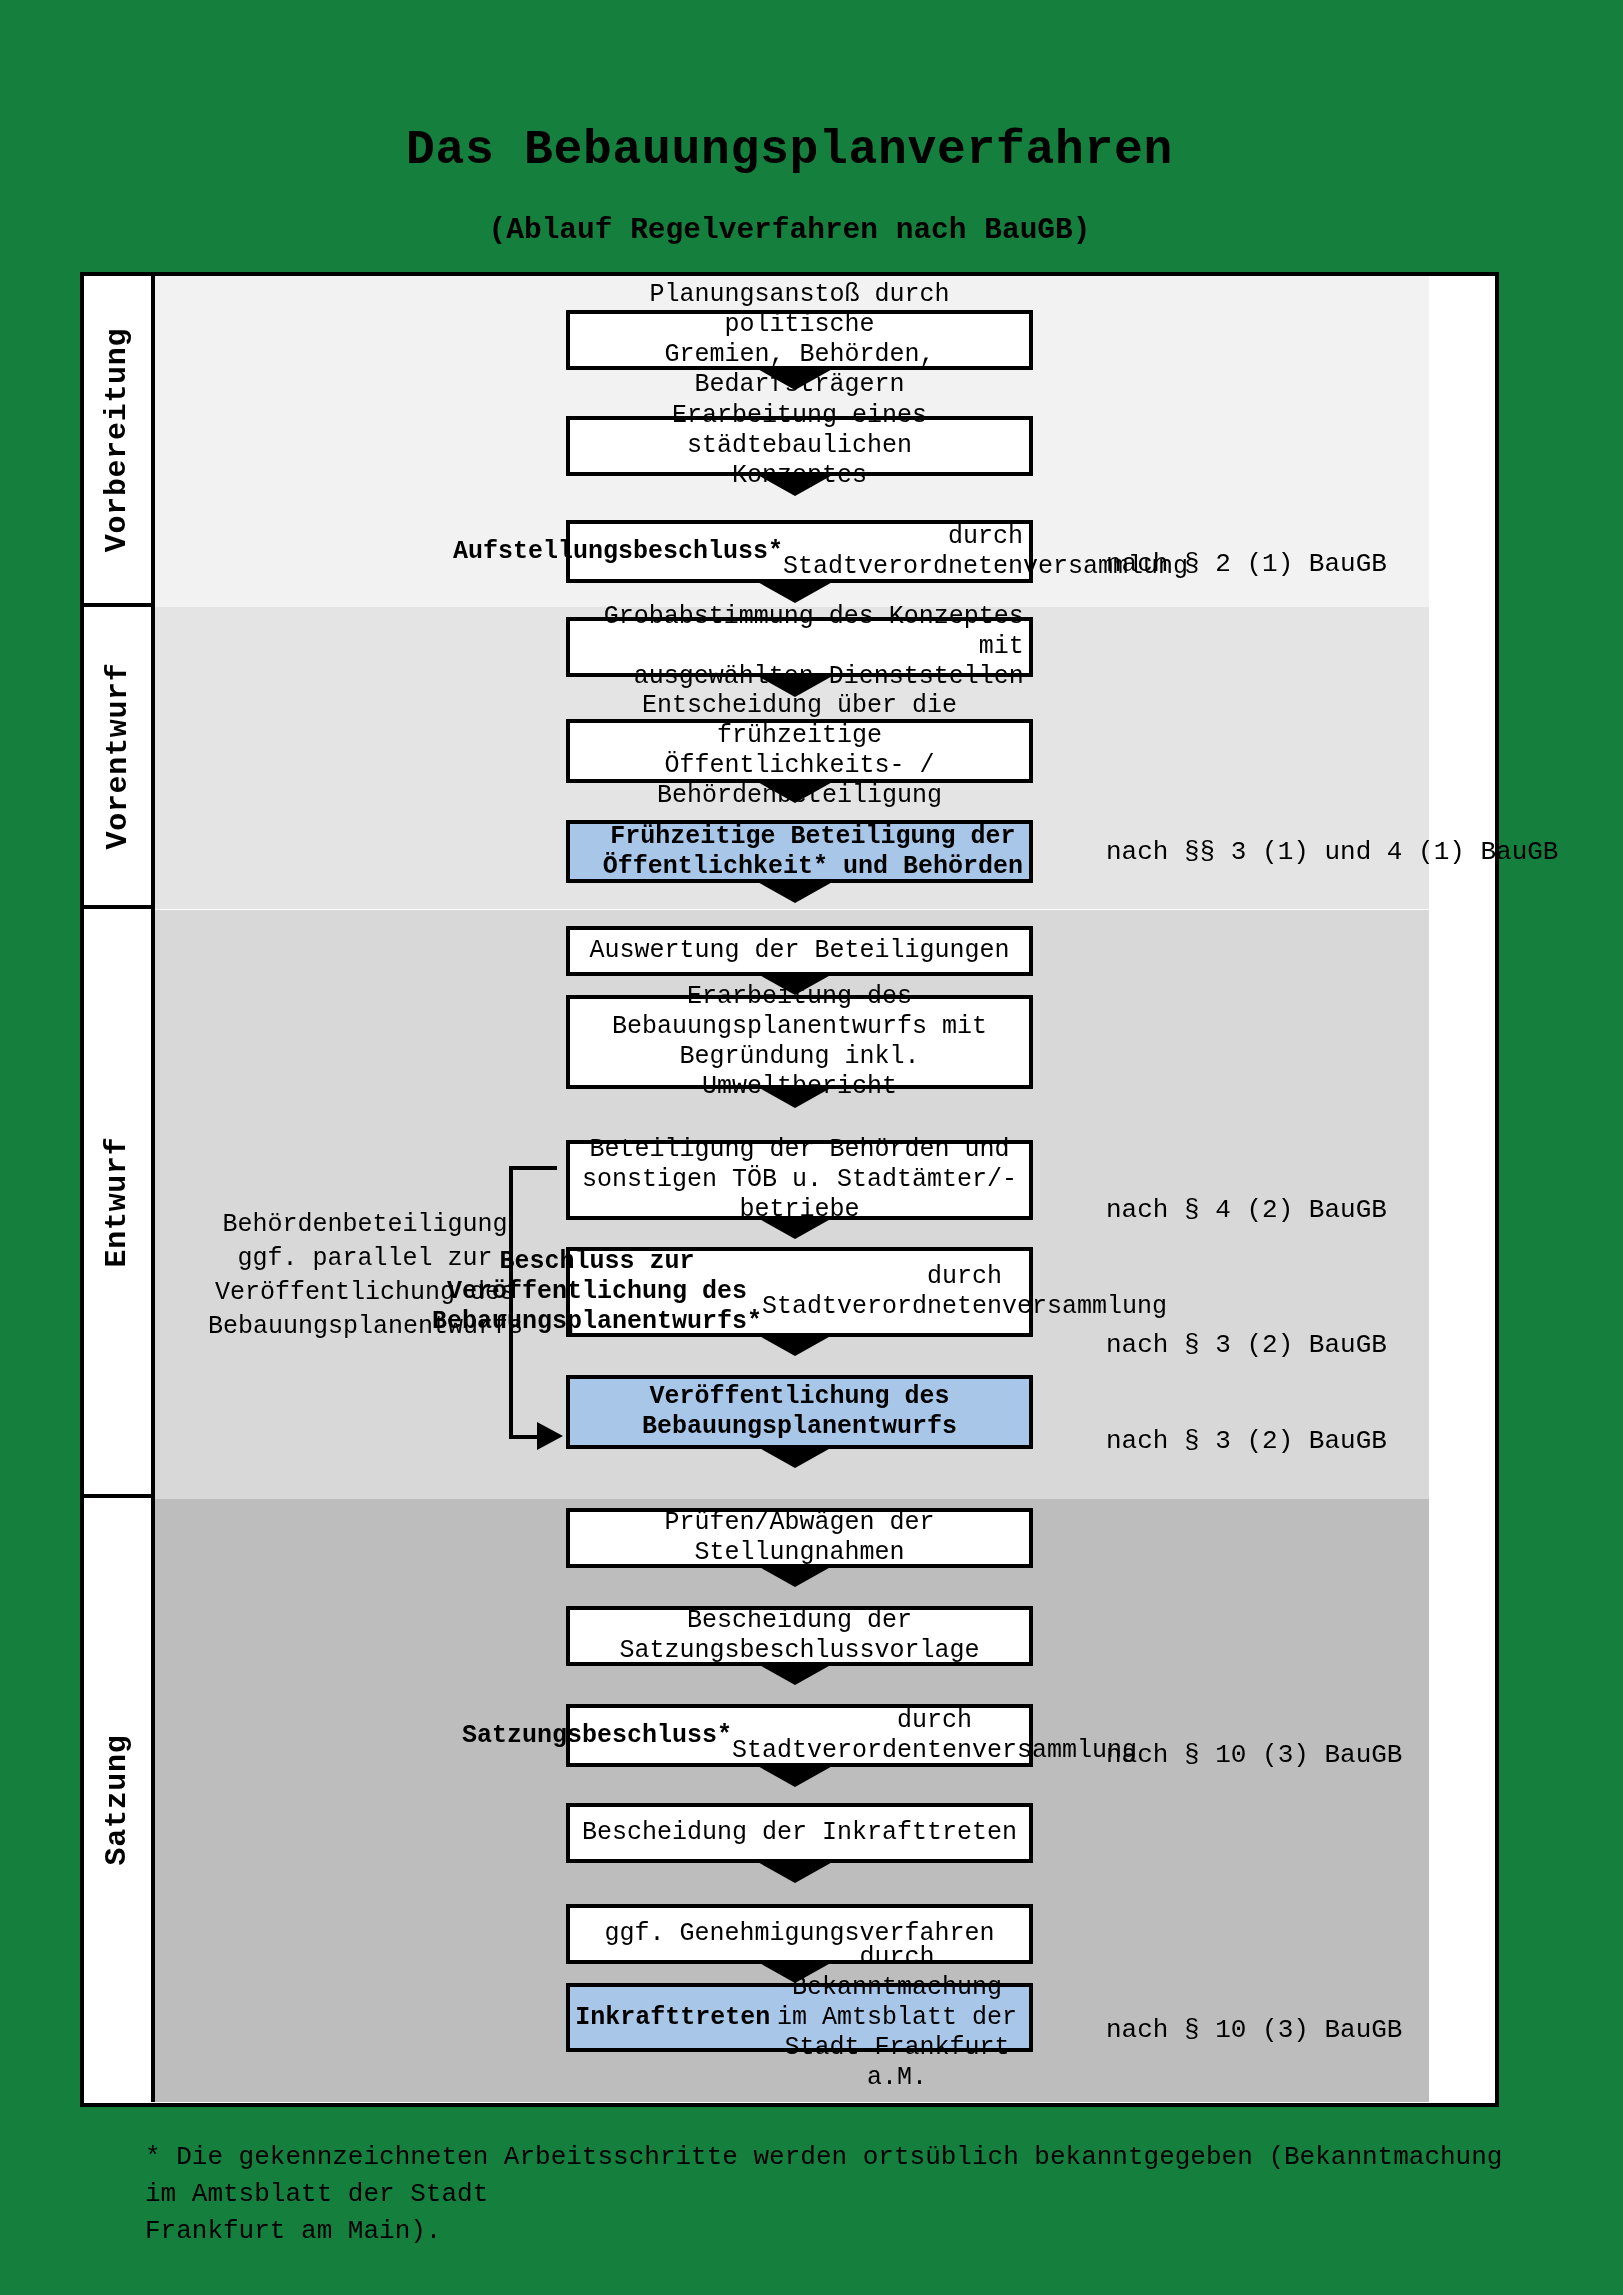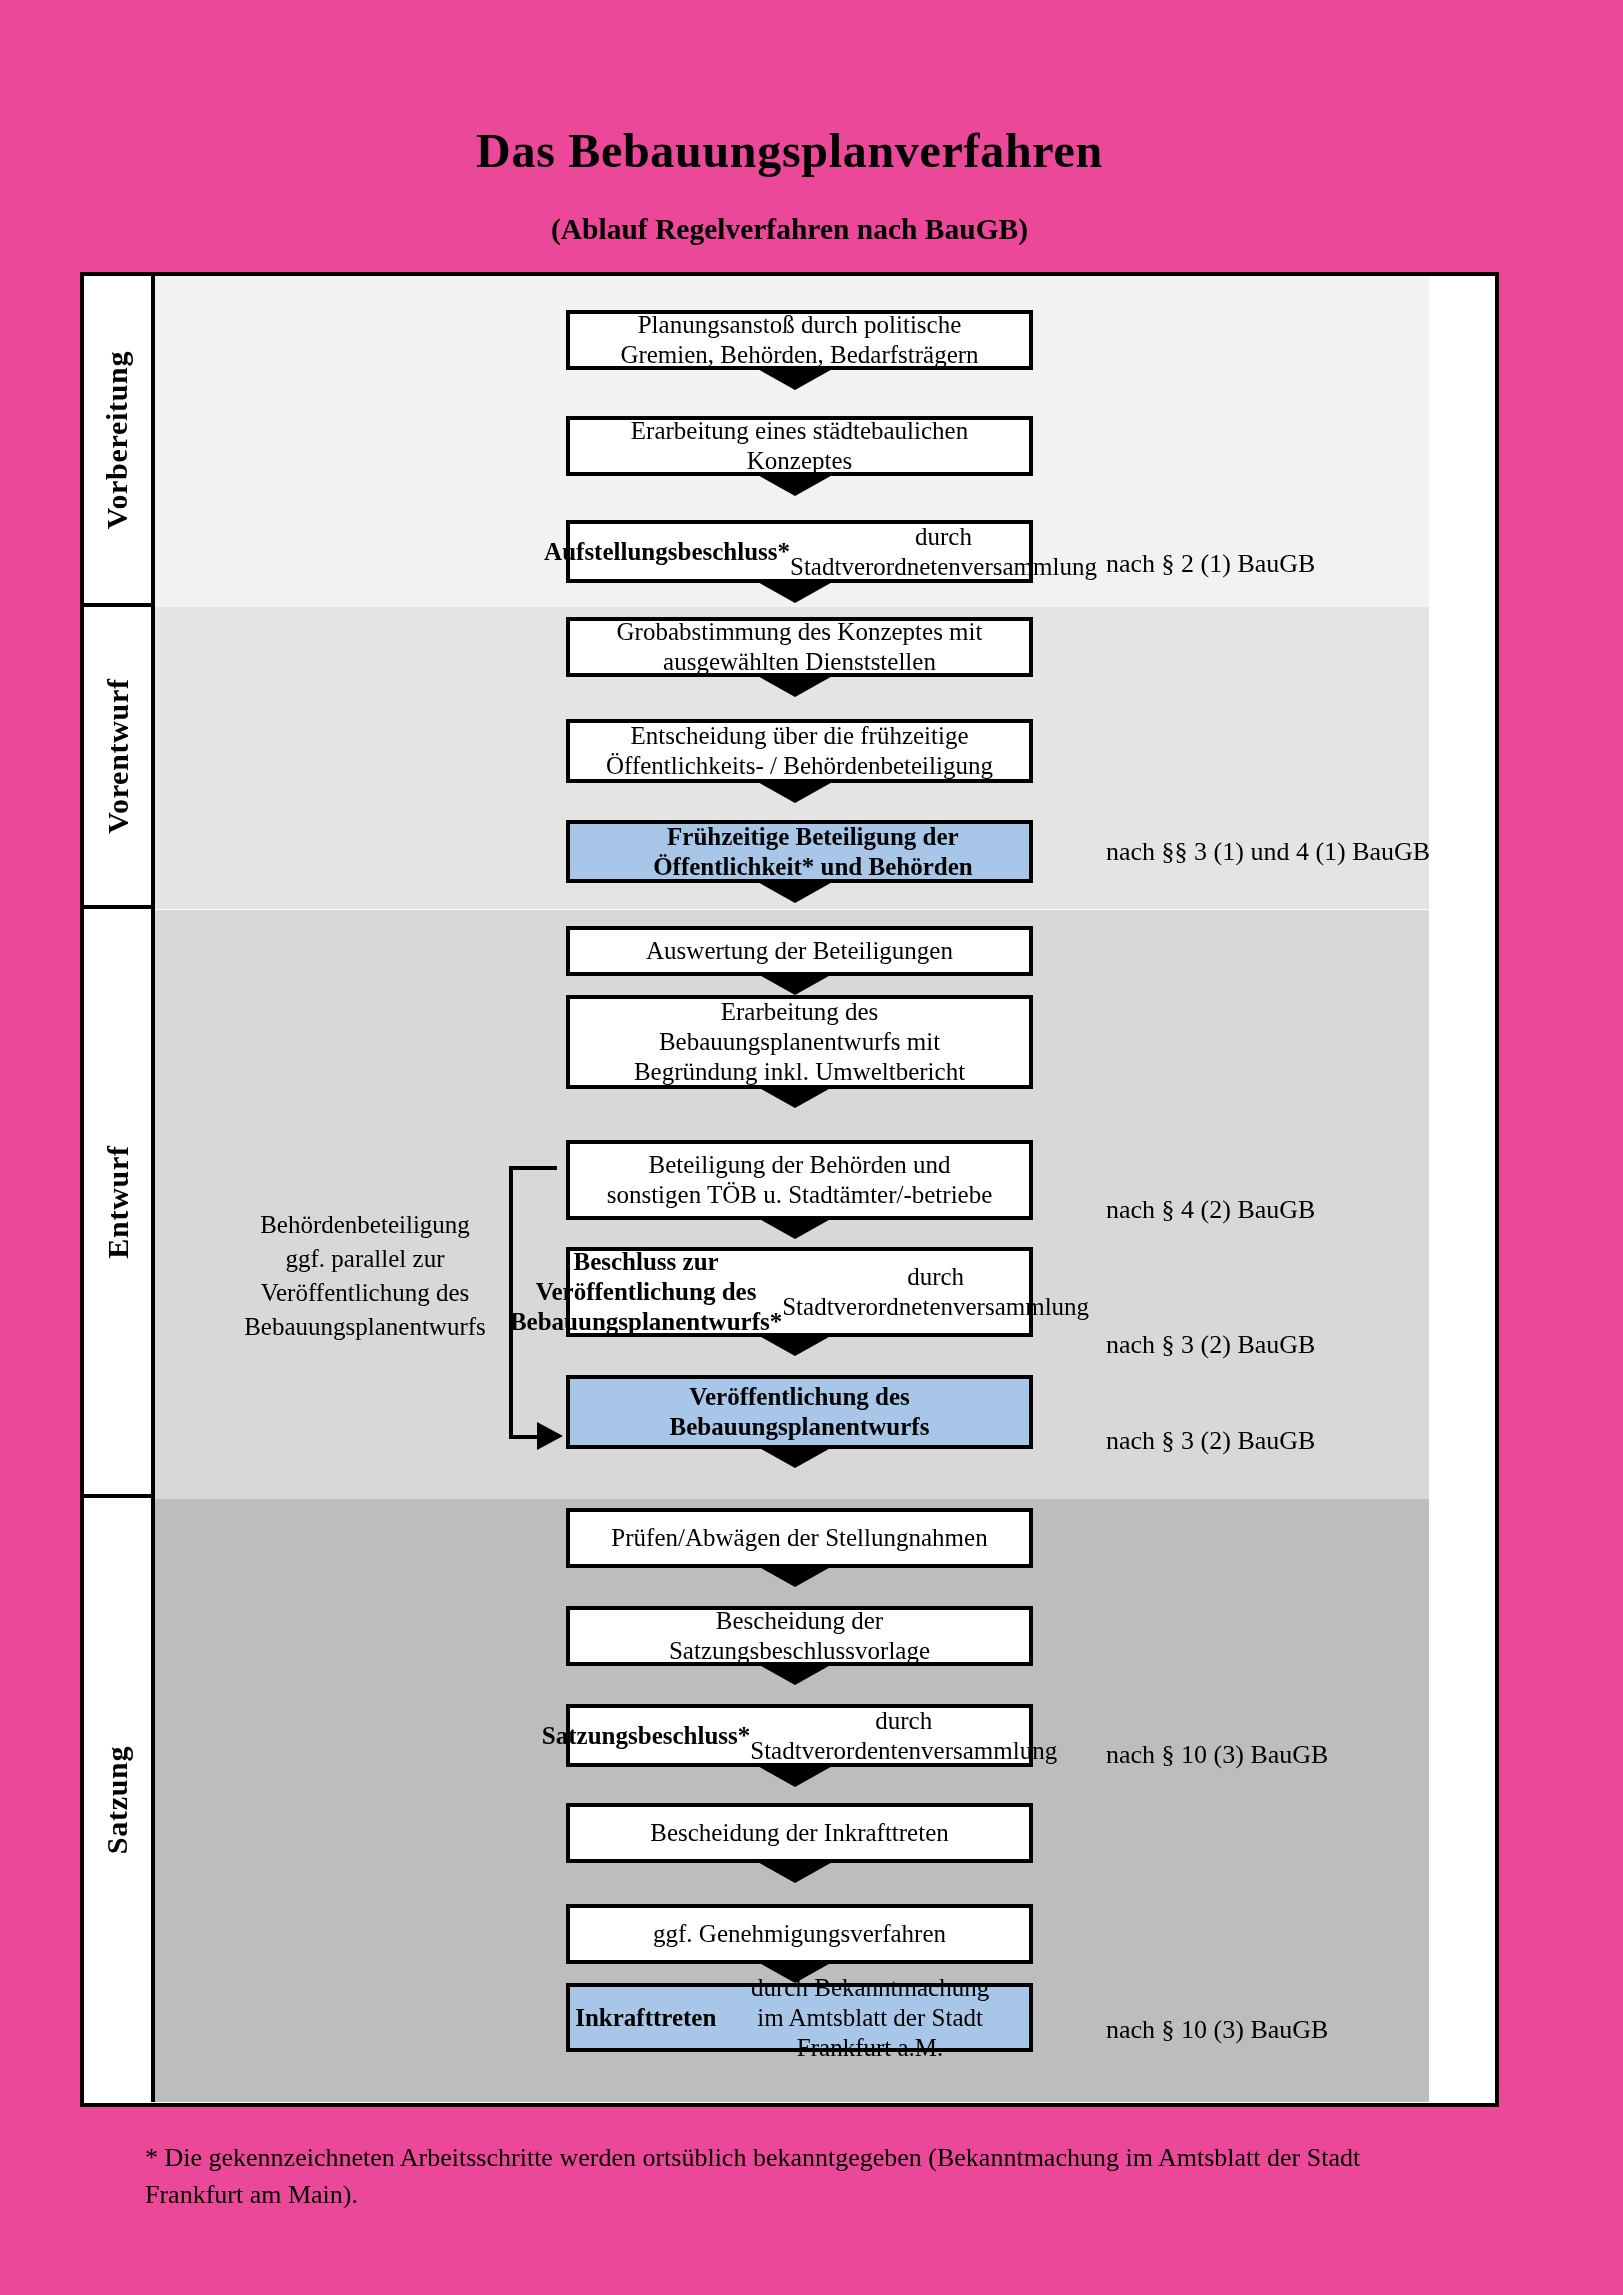--- a/index.html
+++ b/index.html
@@ -1,18 +1,18 @@
 <!DOCTYPE html>
 <html style="font-size:10.5px"><head>
 <meta charset="utf-8">
 <style>
   html, body { margin:0; padding:0; background:#ffffff; }
   #page {
-    position:relative; width:1623px; height:2295px; background:#ec4899;
-    font-family:Liberation Serif, serif; color:#000; overflow:hidden;
+    position:relative; width:1623px; height:2295px; background:#15803d;
+    font-family:Liberation Mono, monospace; color:#000; overflow:hidden;
   }
   .title {
     position:absolute; left:80px; top:123px; width:1419px;
     text-align:center; font-size:48px; font-weight:bold; letter-spacing:0.7px;
   }
   .subtitle {
     position:absolute; left:80px; top:213px; width:1419px;
     text-align:center; font-size:29.5px; font-weight:bold;
   }
   .frame {
@@ -44,21 +44,21 @@
     position:absolute; left:566px; width:467px; box-sizing:border-box;
     border:4.6px solid #000; background:#ffffff;
     display:flex; align-items:center; justify-content:center;
     text-align:center; font-size:25px; line-height:30px;
     white-space:pre-line; padding:2.6px 5.2px;
   }
   .fbox.hl { background:#a8c7e8; }
   .b1  { top:310px;  height:60px; }
   .b2  { top:416px;  height:60px; }
   .b3  { top:520px;  height:63px; }
-  .b4  { top:617px;  height:60px; }
+  .b4  { top:617px;  height:60px;text-align:right; }
   .b5  { top:719px; height:64px; }
   .b6  { top:820px; height:63px;padding-left:32px; }
   .b7  { top:926px; height:50px; }
   .b8  { top:995px; height:94px; }
   .b9  { top:1140px; height:80px; }
   .b10 { top:1247px; height:90px; }
   .b11 { top:1375px; height:74px; }
   .b12 { top:1508px; height:60px; }
   .b13 { top:1606px; height:60px; }
   .b14 { top:1704px; height:63px; }

